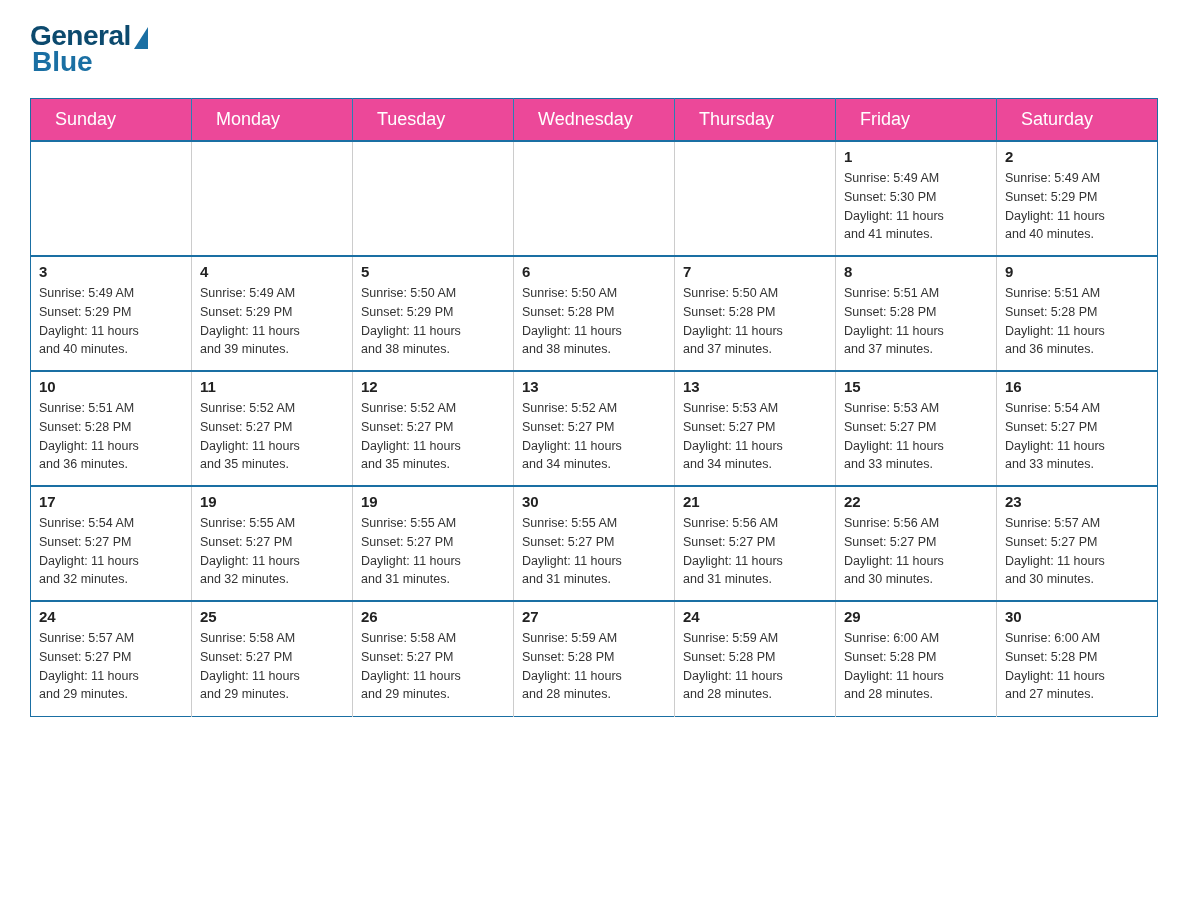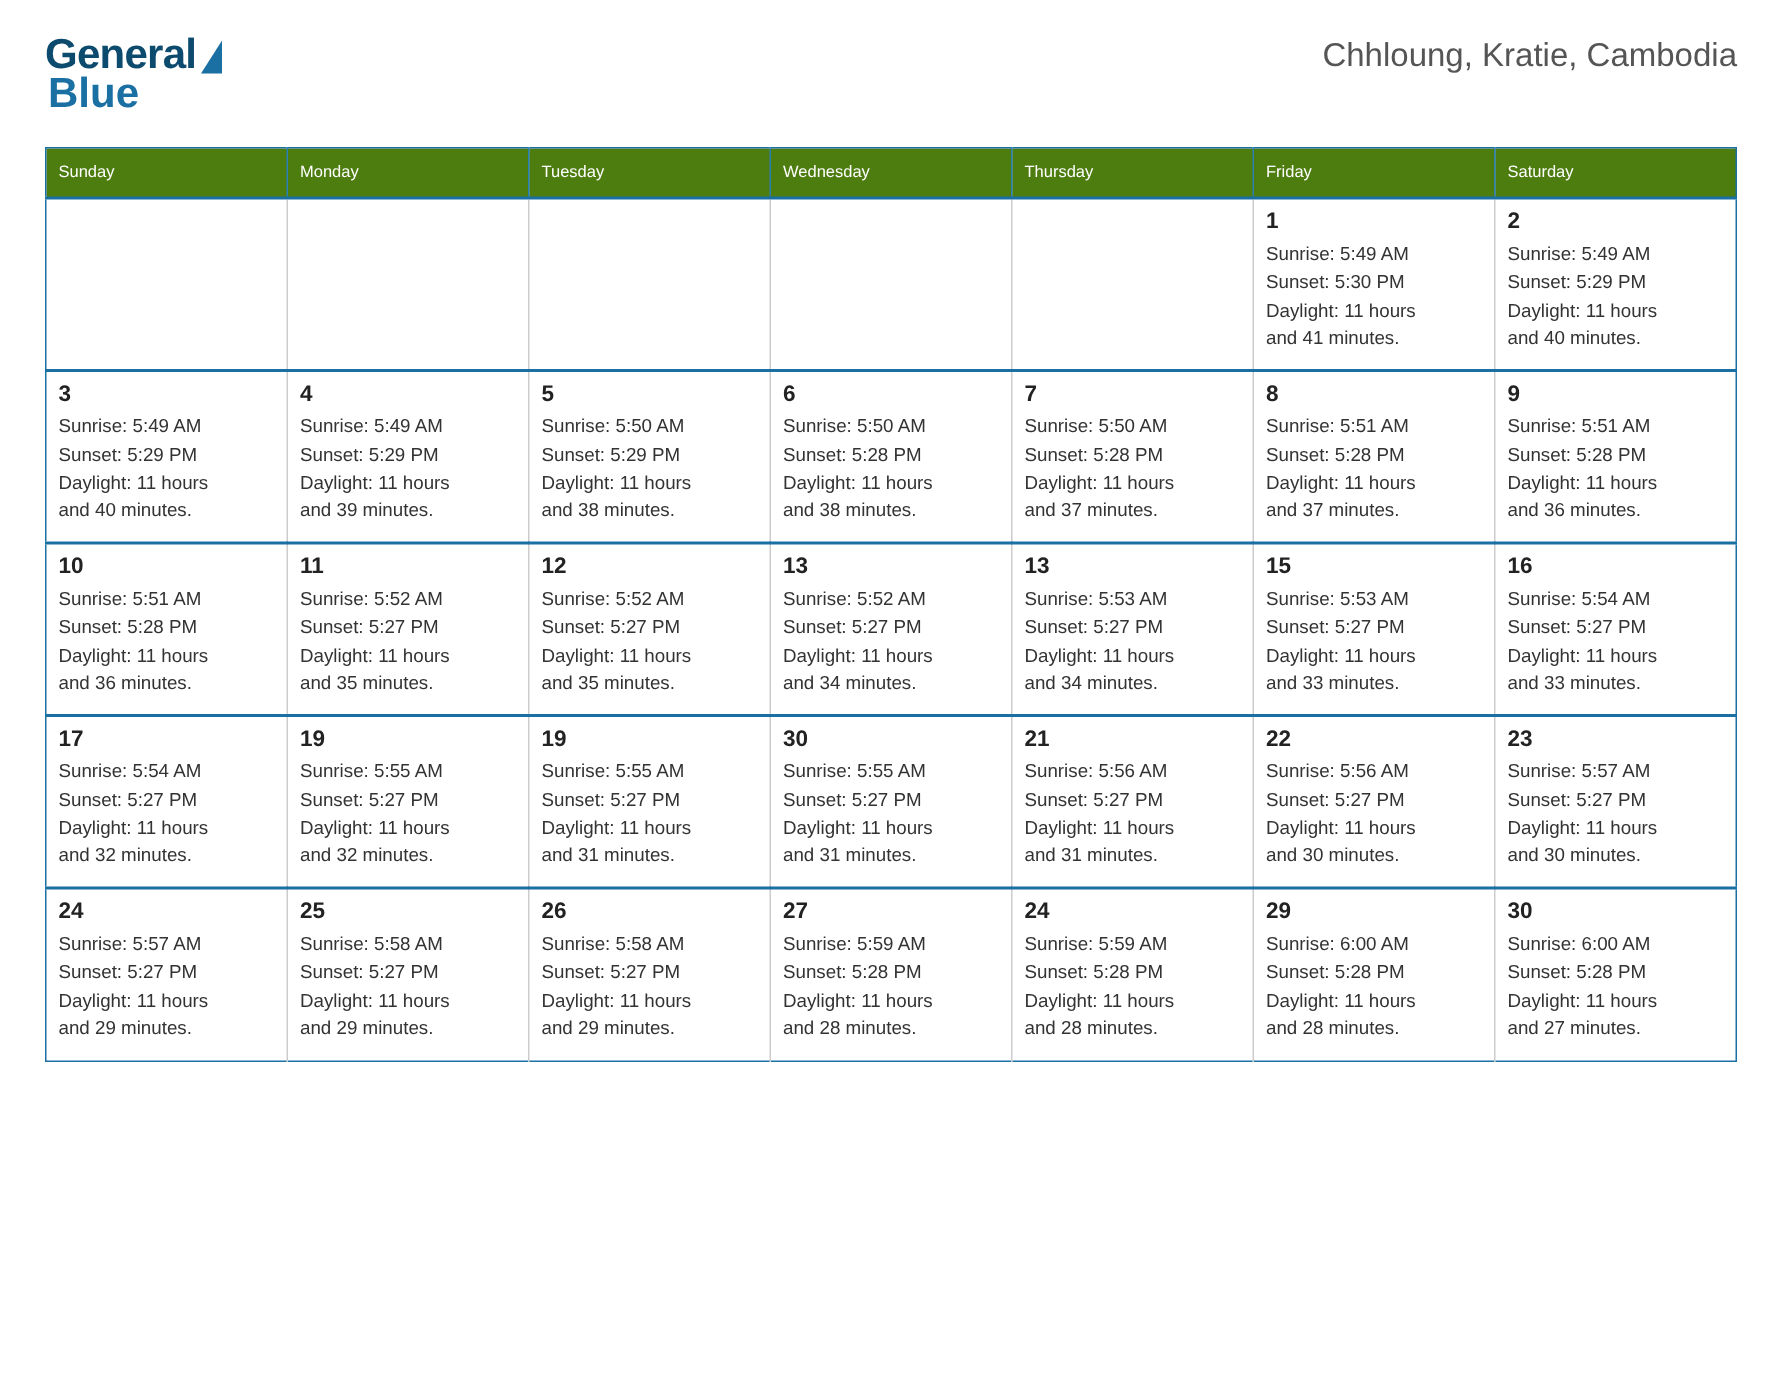--- a/index.html
+++ b/index.html
@@ -60,25 +60,25 @@
       font-size: 22px;
       color: #555;
       margin-top: 4px;
     }
     .calendar {
       width: 100%;
       border-collapse: collapse;
       border: 1px solid #1a6fa3;
     }
     .calendar thead tr th {
-      background-color: #4d7c0f;
+      background-color: #ec4899;
       color: #fff;
-      font-size: 11px;
+      font-size: 18px;
       font-weight: normal;
-      padding: 10px 8px;
+      padding: 10px 24px;
       text-align: left;
       border-right: 1px solid #2a7fb3;
     }
     .calendar thead tr th:last-child {
       border-right: none;
     }
     .calendar tbody tr {
       border-top: 2px solid #1a6fa3;
     }
     .calendar tbody tr td {
@@ -115,21 +115,20 @@
 
 <div class="header">
   <div class="logo">
     <div class="logo-top">
       <span class="logo-general">General</span>
       <div class="logo-triangle"></div>
     </div>
     <span class="logo-blue" style="margin-top:-6px; margin-left:2px;">Blue</span>
   </div>
   <div class="title-block">
-    <div class="subtitle">Chhloung, Kratie, Cambodia</div>
   </div>
 </div>
 
 <table class="calendar">
   <thead>
     <tr>
     <th>Sunday</th>
         <th>Monday</th>
         <th>Tuesday</th>
         <th>Wednesday</th>

